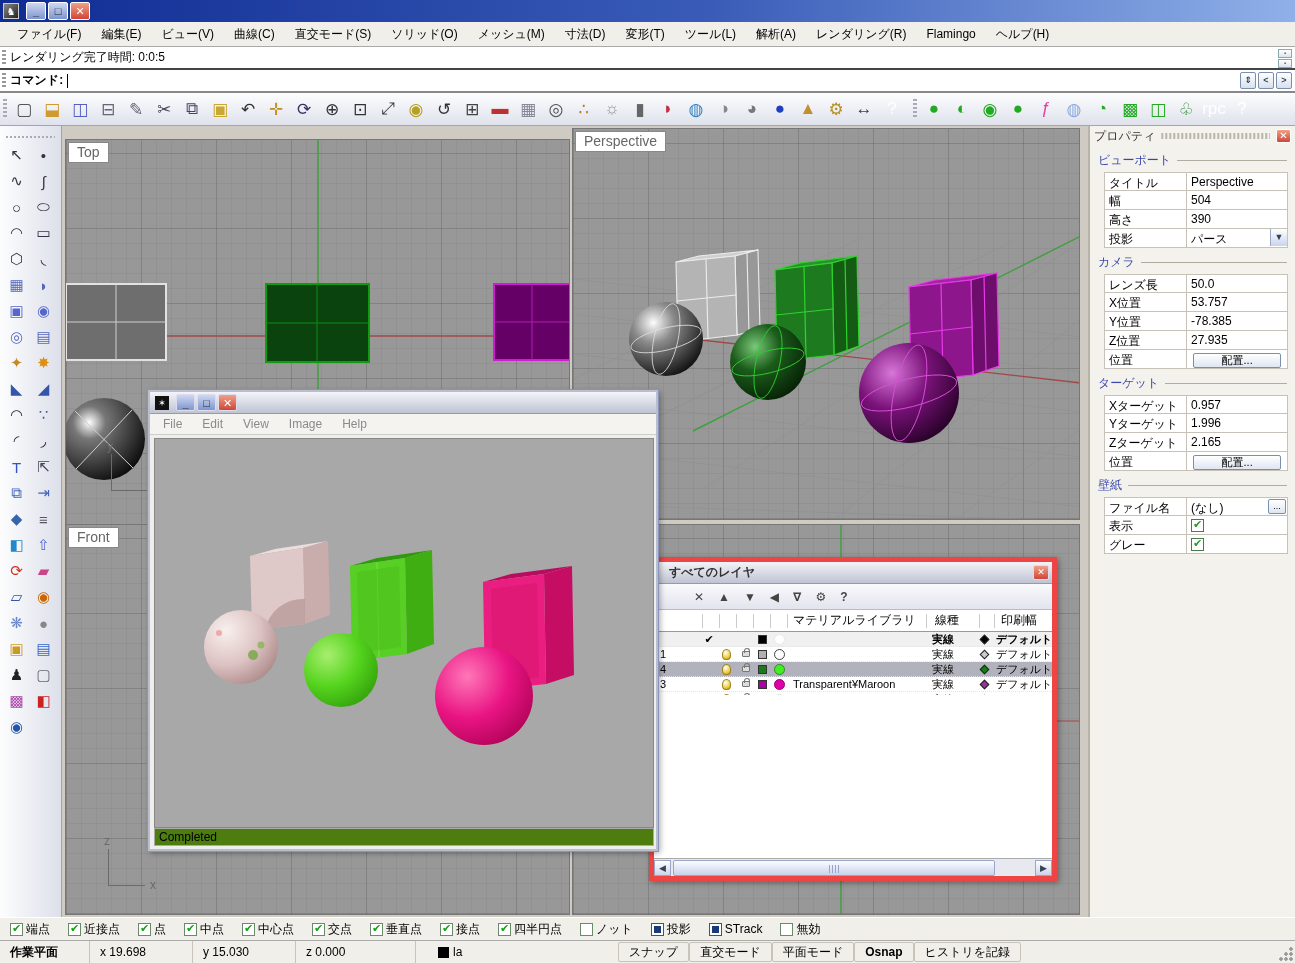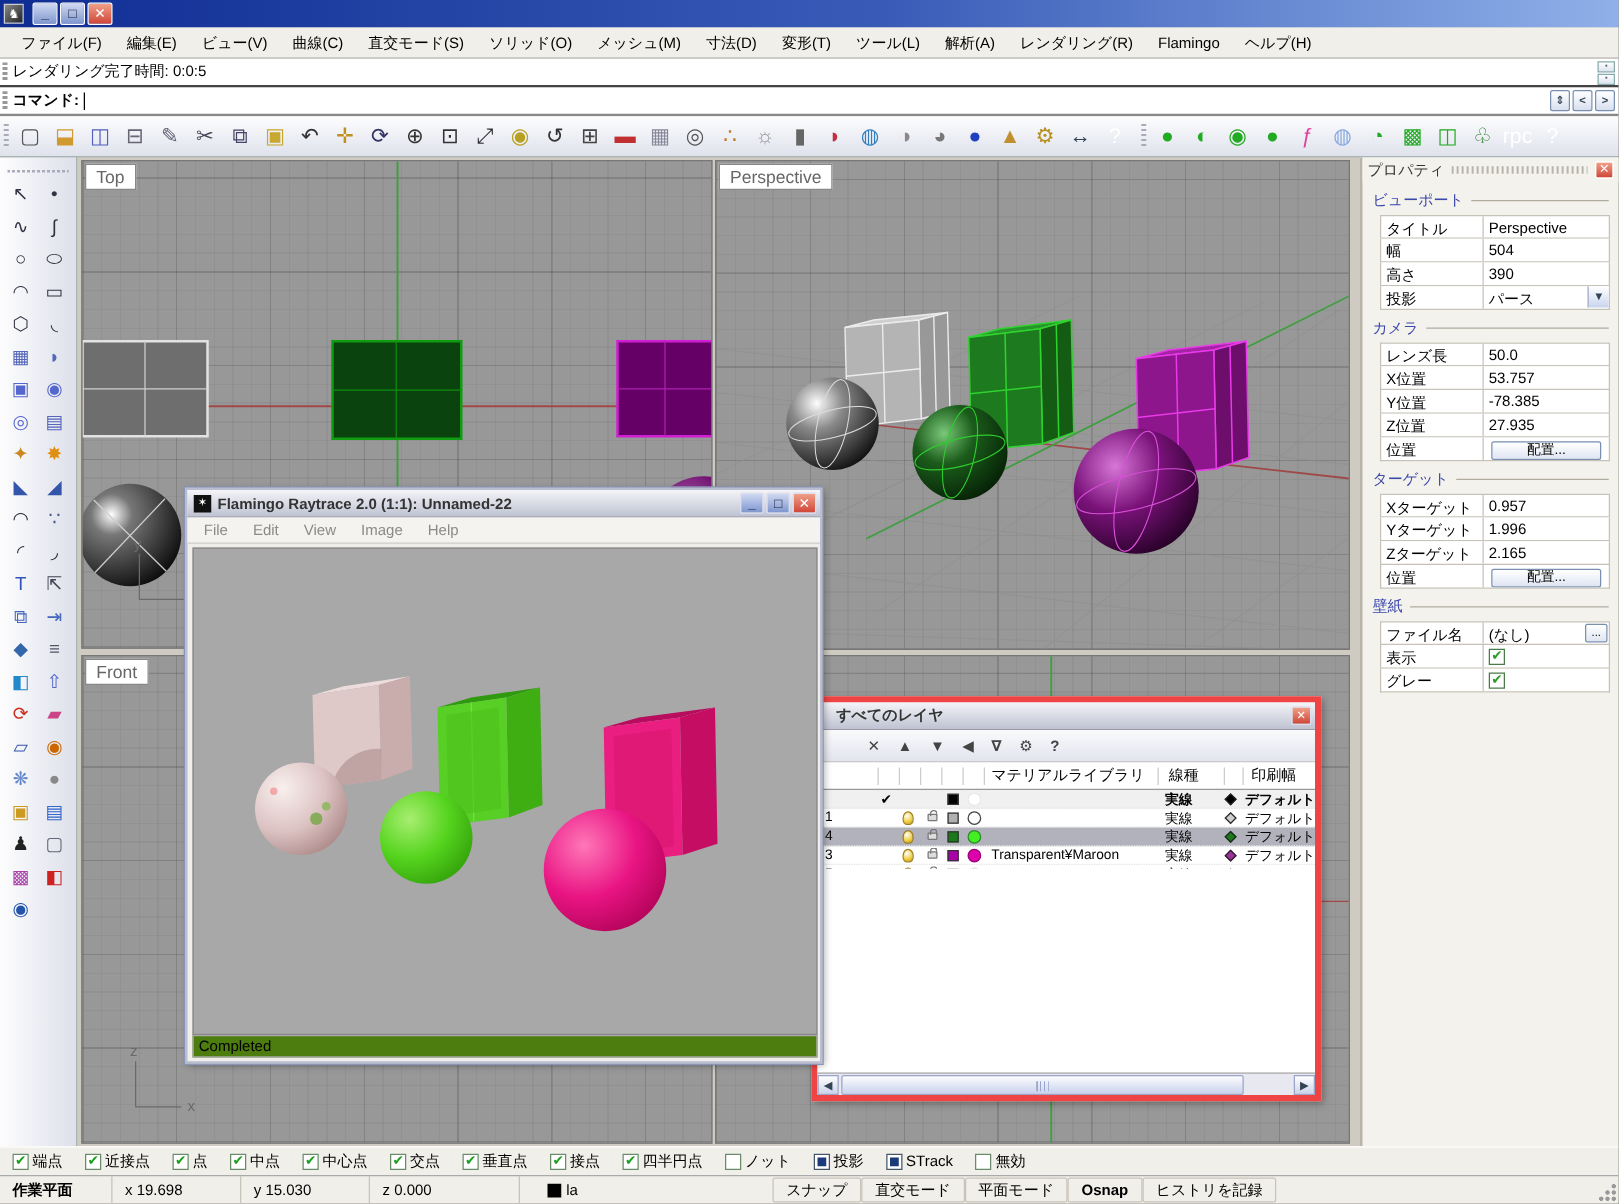--- a/index.html
+++ b/index.html
@@ -56,21 +56,21 @@
   .vp-area{position:absolute;left:62px;top:126px;width:1026px;height:791px;background:#cfcbc3;}
   .viewport{position:absolute;background-color:var(--viewport-bg);
     background-image:
       repeating-linear-gradient(0deg,rgba(0,0,0,.10) 0 1px,transparent 1px 75px),
       repeating-linear-gradient(90deg,rgba(0,0,0,.10) 0 1px,transparent 1px 75px),
       repeating-linear-gradient(0deg,rgba(0,0,0,.045) 0 1px,transparent 1px 15px),
       repeating-linear-gradient(90deg,rgba(0,0,0,.045) 0 1px,transparent 1px 15px);
     border:1px solid #777;overflow:hidden;}
   .vp-label{position:absolute;left:2px;top:2px;background:#fff;border:1px solid #888;color:#666;
     font-size:14px;padding:1px 8px 2px 8px;z-index:3;}
-  .vp-top{left:3px;top:2px;width:505px;height:391px;}
+  .vp-top{left:3px;top:13px;width:505px;height:391px;}
   .vp-persp{left:510px;top:2px;width:508px;height:392px;}
   .vp-front{left:3px;top:398px;width:505px;height:391px;}
   .vp-right{left:510px;top:398px;width:508px;height:391px;}
   .vp-svg{position:absolute;left:0;top:0;}
   .axis-ind{position:absolute;color:#6a6a6a;font-size:12px;}
   .axis-ind .vl{position:absolute;left:12px;top:6px;width:1px;height:36px;background:#6a6a6a;}
   .axis-ind .hl{position:absolute;left:12px;top:42px;width:37px;height:1px;background:#6a6a6a;}
   .axis-ind .lab-v{position:absolute;left:8px;top:-9px;}
   .axis-ind .lab-h{position:absolute;left:54px;top:35px;}
 
@@ -830,21 +830,20 @@
       <div class="track">
           <div class="thumb"></div>
         </div>
       <div class="arr">▶</div>
     </div>
   </div>
 
   <div class="xpwin" id="flamingo">
     <div class="tbar">
       <div class="fl-icon">✶</div>
-      <div class="ttl">Flamingo Raytrace 2.0 (1:1): Unnamed-22</div>
       <div class="winbtn">_</div>
       <div class="winbtn">□</div>
       <div class="winbtn close">✕</div>
     </div>
     <div class="menr">
 
     <span>File</span>
         <span>Edit</span>
         <span>View</span>
         <span>Image</span>

